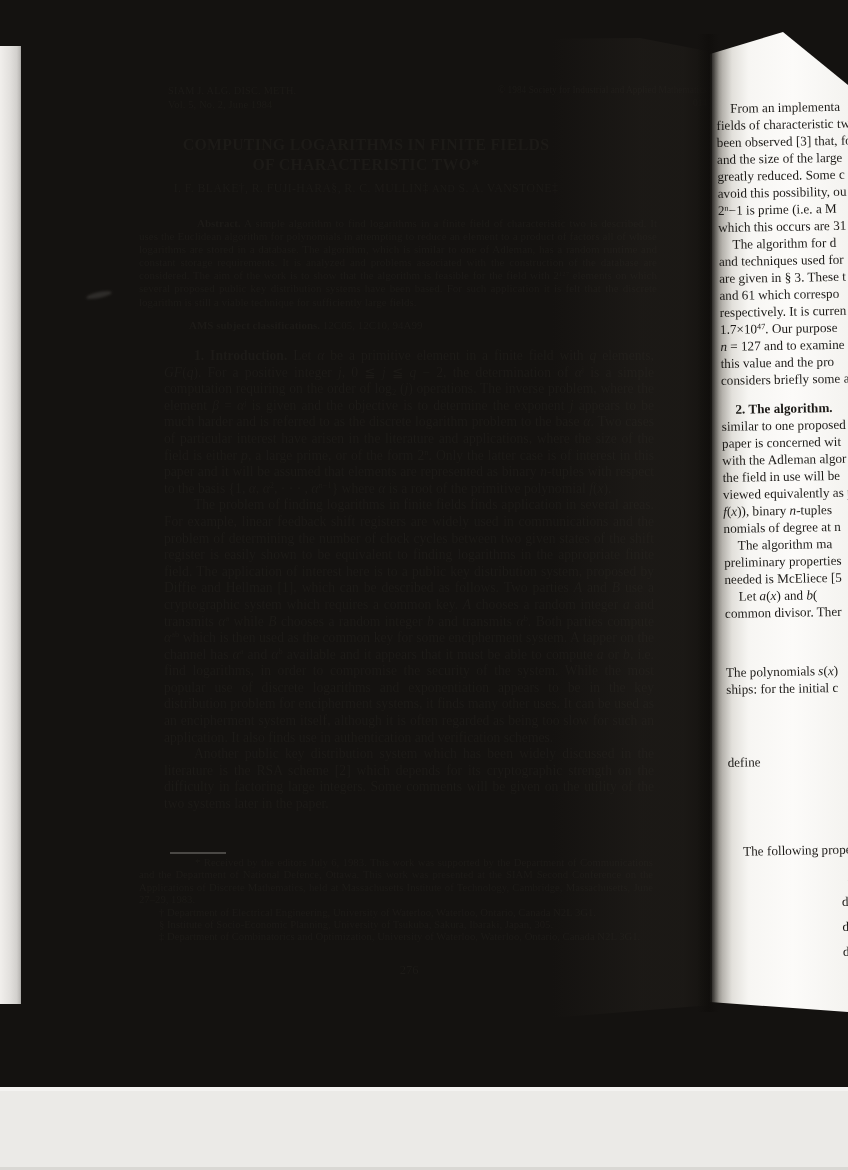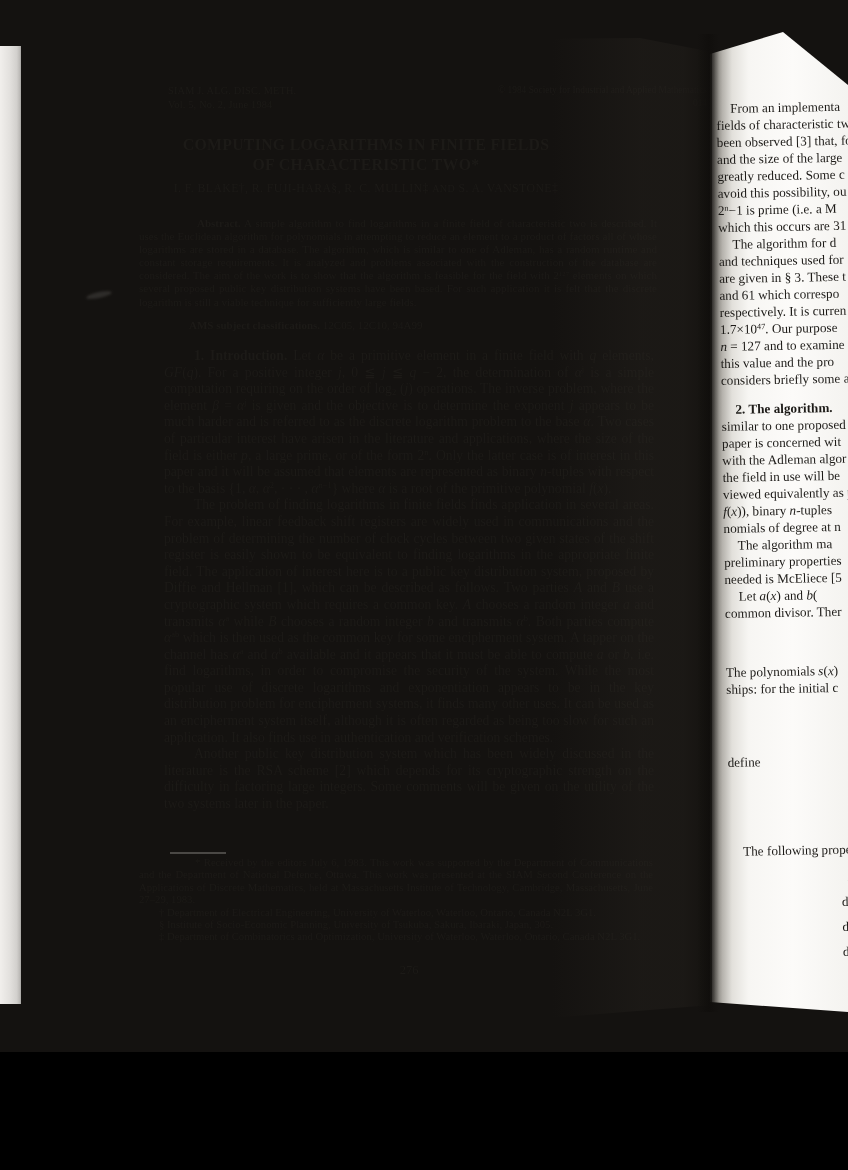--- a/index.html
+++ b/index.html
@@ -1,16 +1,16 @@
 <!DOCTYPE html>
 <html><head>
 <meta charset="utf-8">
 <style>
   html,body{margin:0;padding:0;background:#000;}
-  .frame{position:relative;width:848px;height:1052px;background:#141210;overflow:hidden;
+  .frame{position:relative;width:848px;height:1170px;background:#141210;overflow:hidden;
          font-family:"Liberation Serif","DejaVu Serif",serif;color:#1c1a17;}
   
   .edge-strip{position:absolute;left:0;top:46px;width:21px;height:958px;
     background:linear-gradient(to right,#f1efec 0%,#e3e1de 45%,#d2d0cd 80%,#b7b5b2 97%,#8e8c89 100%);}
   
   .bottom-strip{position:absolute;left:0;top:1087px;width:848px;height:83px;
     background:#ebeae7;border-top:4px solid #f4f3f1;}
   .bottom-strip .darker{position:absolute;left:0;bottom:0;width:100%;height:7px;background:#d9d8d4;}
   
   .left-page{position:absolute;left:20px;top:38px;width:692px;height:992px;z-index:2;

